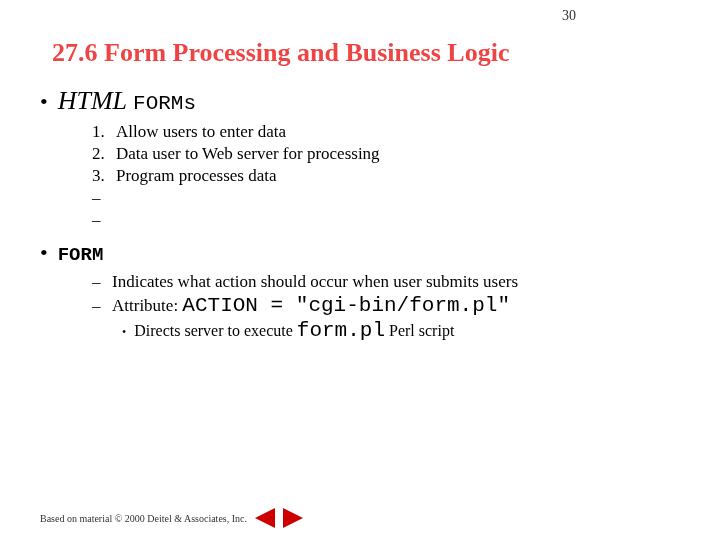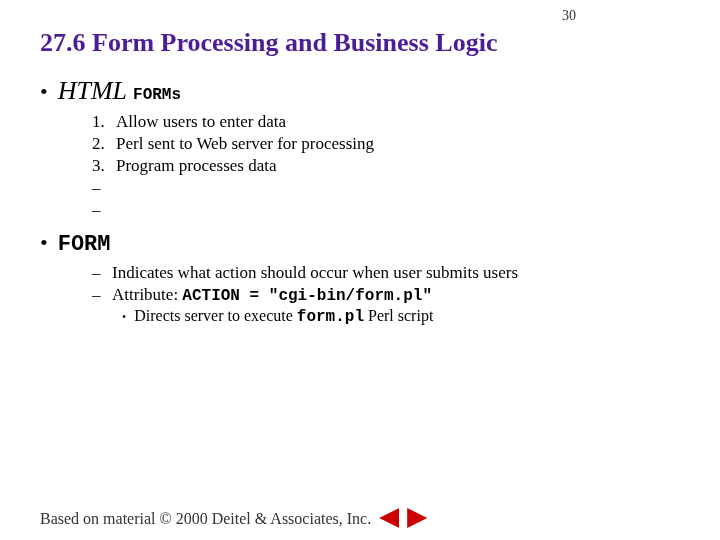--- a/index.html
+++ b/index.html
@@ -11,38 +11,39 @@
       font-family: Times New Roman, Times, serif;
       font-size: 16px;
       color: #000000;
       position: relative;
       overflow: hidden;
     }
 
     .slide {
       width: 592px;
       height: 540px;
-      padding: 18px 40px 18px 40px;
+      padding: 28px 40px 18px 40px;
       position: relative;
     }
 
     .page-number {
       position: absolute;
       top: 8px;
       right: 16px;
       font-size: 14px;
       color: #333;
     }
 
     .title {
       font-size: 26px;
       font-weight: bold;
-      color: #4c1d95;
+      color: #ef4444;
       margin-bottom: 18px;
       margin-top: 10px;
+      margin-left: 12px;
     }
 
     .bullet-section {
       margin-bottom: 10px;
     }
 
     .main-bullet {
       font-size: 22px;
       margin-bottom: 6px;
       display: flex;
@@ -55,22 +56,22 @@
       margin-right: 4px;
     }
 
     .html-text {
       font-style: italic;
       font-size: 26px;
     }
 
     .code-inline {
       font-family: 'Courier New', Courier, monospace;
-      font-weight: bold;
-      font-size: 16px;
+      font-weight: normal;
+      font-size: 21px;
     }
 
     .sub-list {
       margin-left: 52px;
       margin-bottom: 8px;
     }
 
     .sub-item {
       font-size: 17px;
       margin-bottom: 2px;
@@ -83,31 +84,31 @@
       min-width: 14px;
     }
 
     .num {
       min-width: 18px;
     }
 
     .form-bold {
       font-family: 'Courier New', Courier, monospace;
       font-weight: bold;
-      font-size: 22px;
+      font-size: 19px;
     }
 
     .footer {
       position: absolute;
       bottom: 12px;
       left: 40px;
       display: flex;
-      align-items: flex-end;
+      align-items: center;
       gap: 8px;
-      font-size: 16px;
+      font-size: 10px;
       color: #333;
     }
 
     .nav-btn-back {
       background: #cc0000;
       clip-path: polygon(100% 0%, 0% 50%, 100% 100%);
       width: 20px;
       height: 20px;
     }
 
@@ -150,21 +151,21 @@
       <span class="html-text">HTML</span>
       <span class="code-inline">FORMs</span>
     </div>
     <div class="sub-list">
       <div class="sub-item">
         <span class="num">1.</span>
         <span>Allow users to enter data</span>
       </div>
       <div class="sub-item">
         <span class="num">2.</span>
-        <span>Perl sent to Web server for processing</span>
+        <span>Data user to Web server for processing</span>
       </div>
       <div class="sub-item">
         <span class="num">3.</span>
         <span>Program processes data</span>
       </div>
       <div class="sub-item">
         <span class="dash">–</span>
       </div>
       <div class="sub-item">
         <span class="dash">–</span>

